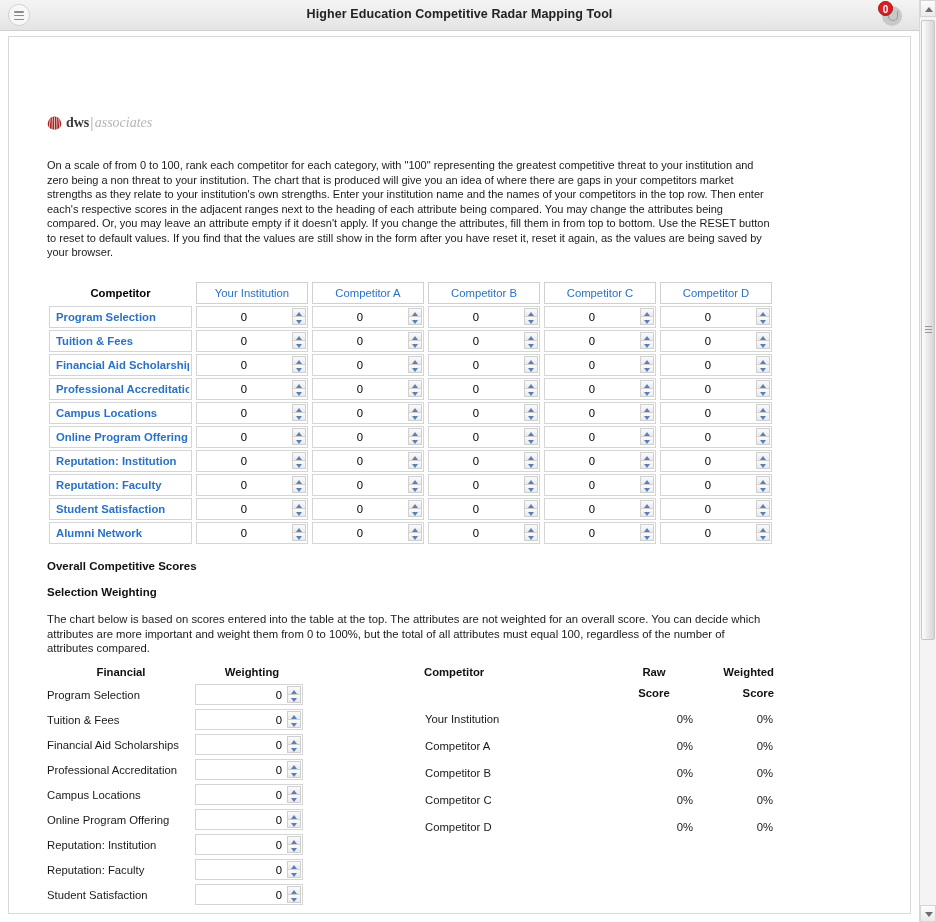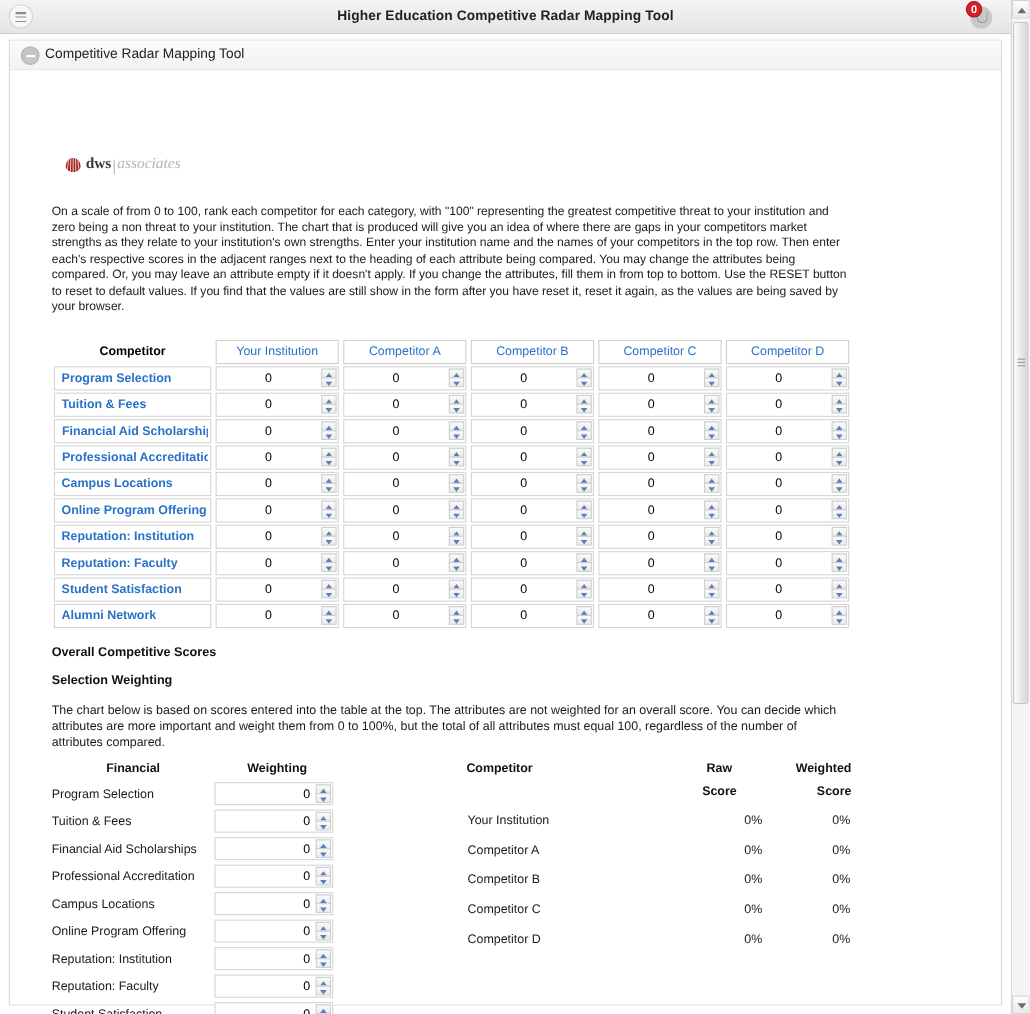--- a/index.html
+++ b/index.html
@@ -157,21 +157,21 @@
   }
   #panel-body {
     position: relative;
     padding: 0;
     height: 849px;
     background: #fff;
   }
 
   
   #logo {
-    position: absolute; left: 50px; top: 78px;
+    position: absolute; left: 38px; top: 78px;
     height: 16px;
     display: flex; align-items: center;
   }
   .logo-mark {
     width: 15px; height: 14px;
     margin-right: 4px;
     position: relative;
   }
   .logo-text-dws {
     font-family: "Liberation Serif", serif;
@@ -367,24 +367,20 @@
             <i></i>
           </span>
       </div>
     </div>
     <div class="sb-arrow down">
         <span class="tri"></span>
       </div>
   </div>
 
   <div id="panel">
-    <div id="panel-head">
-      <div class="collapse-btn"></div>
-      <div class="head-text">Competitive Radar Mapping Tool</div>
-    </div>
 
     <div id="panel-body">
 
       <div id="logo">
         <span class="logo-mark">
           <svg width="15" height="14" viewBox="0 0 15 14" aria-hidden="true">
             <g fill="#a8231f">
               <path d="M7.5 0.6 C3.6 0.6 0.8 4.2 0.8 8.4 C0.8 11.2 3.6 13.4 7.5 13.4 C11.4 13.4 14.2 11.2 14.2 8.4 C14.2 4.2 11.4 0.6 7.5 0.6 Z"></path>
             </g>
             <g stroke="#ffffff" stroke-width="0.7">

